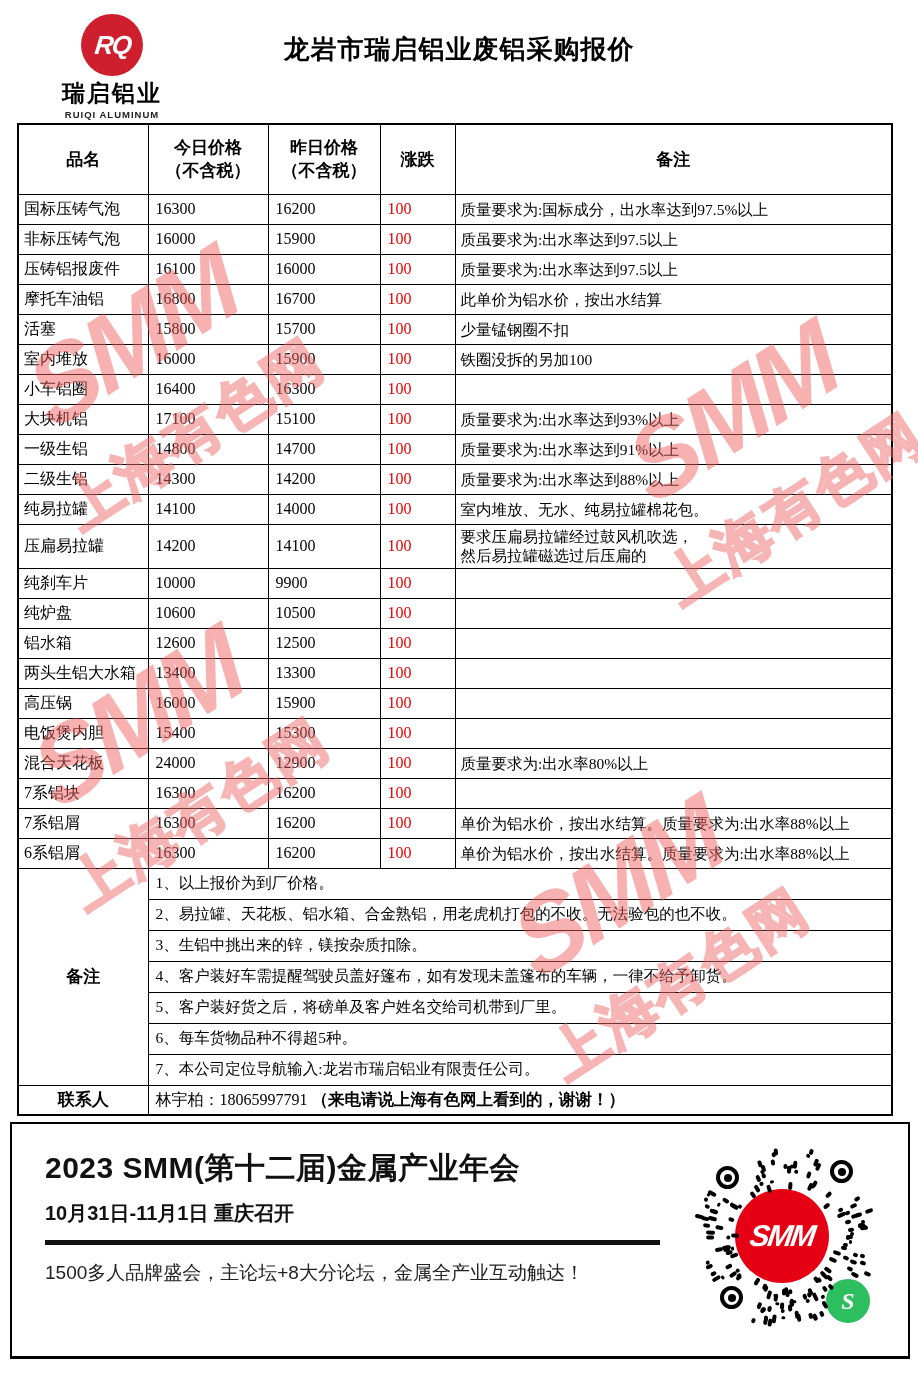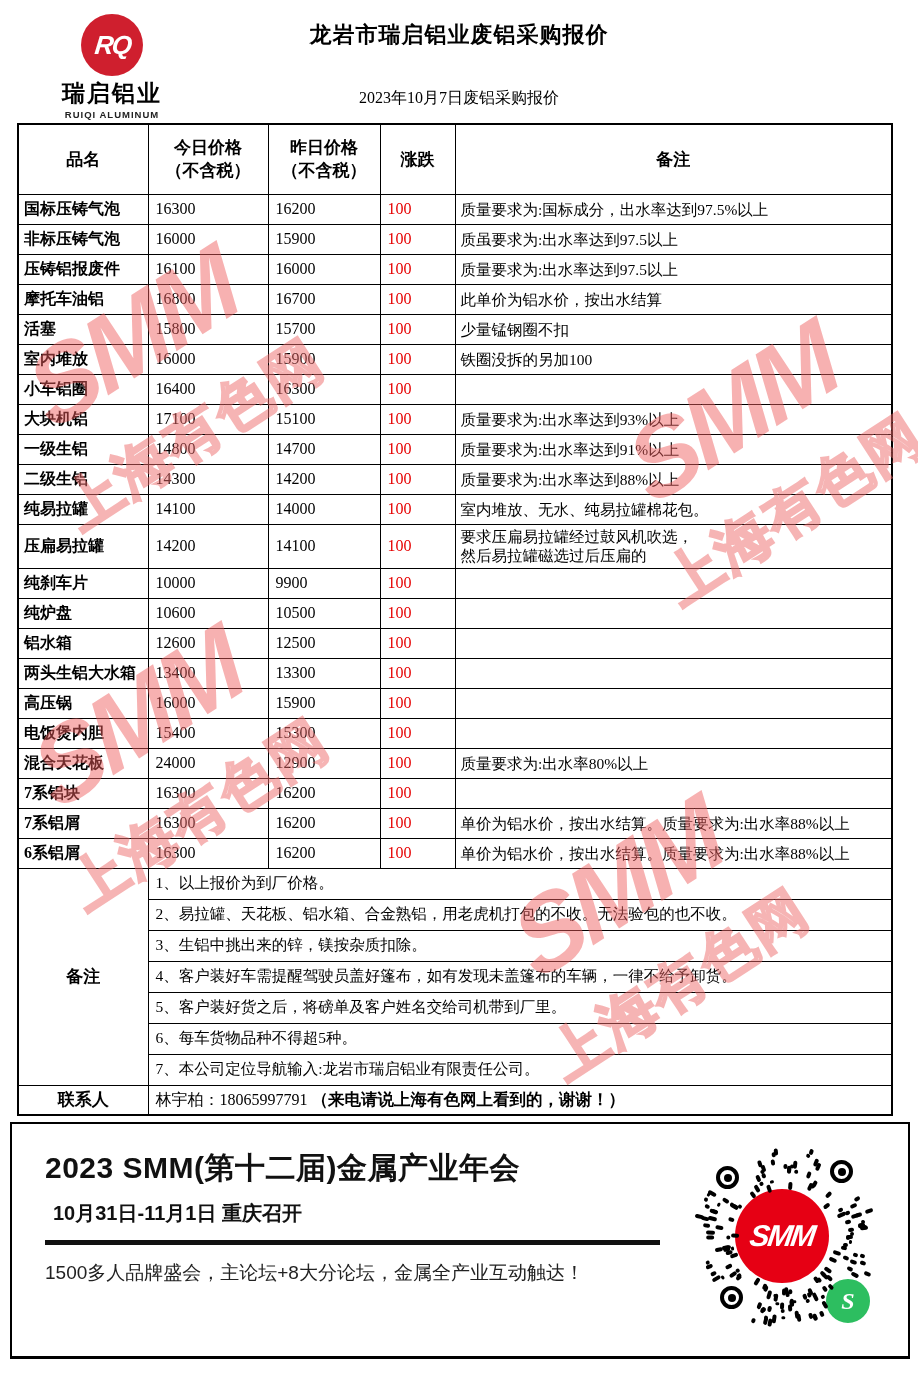--- a/index.html
+++ b/index.html
@@ -6,34 +6,34 @@
   .page{position:relative;width:918px;height:1374px;background:#fff;overflow:hidden;
         font-family:"Liberation Serif","DejaVu Serif",serif;color:#000;}
 
   
   .logo{position:absolute;left:52px;top:14px;width:120px;text-align:center;}
   .logo-circle{width:62px;height:62px;margin:0 auto;border-radius:50%;background:#cf1f2e;
                display:flex;align-items:center;justify-content:center;}
   .logo-monogram{color:#fff;font:italic 900 26px "Liberation Sans",sans-serif;letter-spacing:-2px;transform:skewX(-6deg);}
   .logo-cn{font-family:"Liberation Sans",sans-serif;font-weight:900;font-size:23px;letter-spacing:2px;margin-top:2px;}
   .logo-en{font-family:"Liberation Sans",sans-serif;font-weight:700;font-size:9.5px;letter-spacing:1px;color:#222;}
-  .doc-title{position:absolute;left:0;top:20px;width:100%;text-align:center;
-             font-family:"Liberation Sans",sans-serif;font-weight:900;font-size:22px;letter-spacing:1px;}
+  .doc-title{position:absolute;left:0;top:32px;width:100%;text-align:center;
+             font-family:"Liberation Sans",sans-serif;font-weight:900;font-size:26px;letter-spacing:1px;}
   .doc-subtitle{position:absolute;left:0;top:88px;width:100%;text-align:center;font-size:16px;}
 
   
   table.quote{position:absolute;left:17px;top:123px;width:874px;border-collapse:collapse;
               table-layout:fixed;border:2px solid #000;}
   table.quote td,table.quote th{border:1px solid #000;vertical-align:middle;overflow:hidden;}
   col.c1{width:130px}col.c2{width:120px}col.c3{width:112px}col.c4{width:75px}col.c5{width:437px}
   tr.hdr{height:70px;}
   tr.hdr th{font-size:17px;font-weight:bold;text-align:center;white-space:pre-line;line-height:23px;}
   tr.data{height:30px;}
   tr.data-tall{height:44px;}
-  td.c-name{font-size:16px;padding:0 2px 0 5px;font-weight:bold;}
+  td.c-name{font-size:16px;padding:0 2px 0 5px;}
   td.c-num{font-size:16px;padding-left:7px;font-family:"Liberation Serif","DejaVu Serif",serif;}
   td.c-chg{font-size:16px;padding-left:7px;color:#e60000;}
   td.c-rmk{font-size:15.5px;padding:1px 3px 1px 5px;white-space:pre-line;line-height:19px;}
   tr.note{height:31px;}
   td.lbl{font-size:17px;font-weight:bold;text-align:center;}
   td.note-txt{font-size:15.5px;padding-left:7px;}
   tr.contact{height:30px;}
   td.contact-txt{font-size:16px;padding-left:7px;}
   .contact-appeal{font-weight:bold;font-size:16.5px;margin-top:36px;}
 
@@ -43,21 +43,21 @@
   .stamp .smm{font:italic 900 104px "Liberation Sans",sans-serif;letter-spacing:-5px;
               color:rgba(238,92,92,.48);line-height:0.95;transform:skewX(-6deg);}
   .stamp .cn{font:900 56px "Liberation Sans",sans-serif;letter-spacing:3px;margin-top:28px;
              color:rgba(255,255,255,0);-webkit-text-stroke:2.5px rgba(238,105,105,.5);}
 
   
   .banner{position:absolute;left:10px;top:1122px;width:896px;height:232px;background:#fff;
           border:2px solid #000;border-bottom-width:3px;z-index:6;
           font-family:"Liberation Sans","DejaVu Sans",sans-serif;}
   .banner-title{position:absolute;left:33px;top:24px;font-size:30px;font-weight:900;color:#111;letter-spacing:0.5px;}
-  .banner-date{position:absolute;left:33px;top:76px;font-size:20px;font-weight:800;color:#111;margin-left:8px;}
+  .banner-date{position:absolute;left:33px;top:76px;font-size:20px;font-weight:800;color:#111;}
   .banner-rule{position:absolute;left:33px;top:116px;width:615px;height:5px;background:#111;}
   .banner-line{position:absolute;left:33px;font-size:19px;color:#222;font-weight:500;}
   .banner-line.l1{top:136px;}
   .banner-line.l2{top:169px;}
 
   
   .qr{position:absolute;left:680px;top:22px;width:180px;height:180px;}
   .qr i{position:absolute;height:3.6px;background:#000;border-radius:2px;}
   .qr-eye{position:absolute;width:15px;height:15px;border:4.5px solid #000;border-radius:50%;}
   .qr-eye::after{content:"";position:absolute;left:3.5px;top:3.5px;width:8px;height:8px;background:#000;border-radius:50%;}
@@ -77,21 +77,20 @@
 <div class="page">
 
   <div class="logo">
     <div class="logo-circle">
       <span class="logo-monogram">RQ</span>
     </div>
     <div class="logo-cn">瑞启铝业</div>
     <div class="logo-en">RUIQI ALUMINUM</div>
   </div>
   <div class="doc-title">龙岩市瑞启铝业废铝采购报价</div>
-  <div class="doc-subtitle">2023年10月7日废铝采购报价</div>
 
   <div class="stamp" style="left:-15px;top:280px;">
     <div class="smm">SMM</div>
     <div class="cn">上海有色网</div>
   </div>
   <div class="stamp" style="left:585px;top:355px;">
     <div class="smm">SMM</div>
     <div class="cn">上海有色网</div>
   </div>
   <div class="stamp" style="left:-10px;top:660px;">

